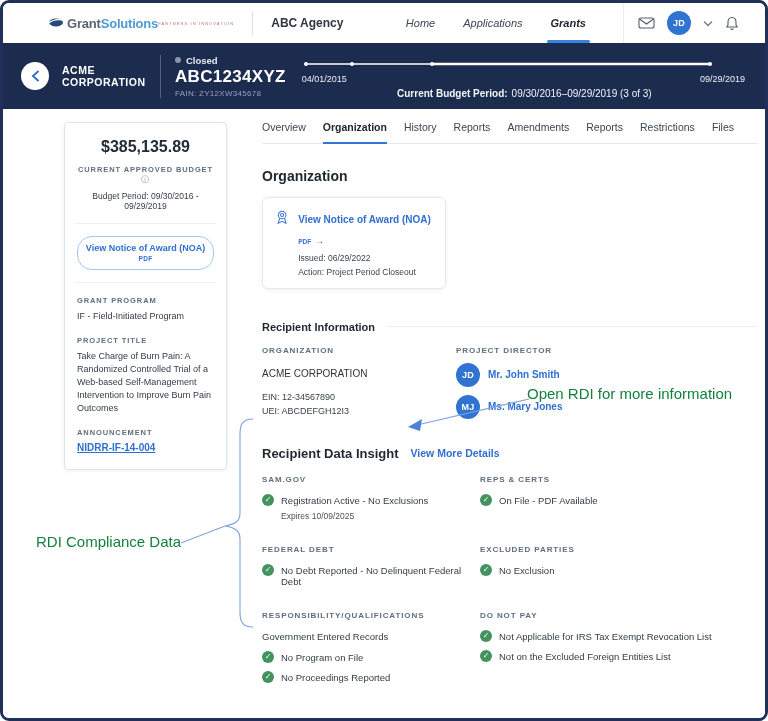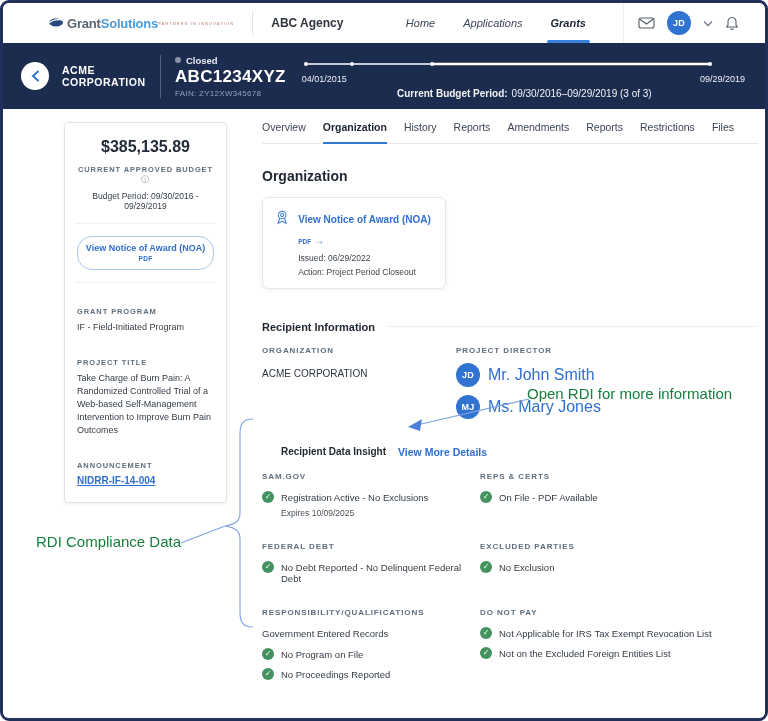--- a/index.html
+++ b/index.html
@@ -47,21 +47,21 @@
 
   
   .summary-card { position:absolute; left:61px; top:13px; width:163px; background:#fff; border:1px solid #dfe4ea; border-radius:4px; box-shadow:0 1px 4px rgba(20,40,80,0.06); padding:15px 12px 14px; }
   .amount { font-size:16px; font-weight:bold; color:#222c38; text-align:center; }
   .card-label { font-size:7.5px; font-weight:bold; letter-spacing:0.9px; color:#5f6e7e; text-align:center; margin-top:9px; }
   .info-i { display:inline-block; font-size:8px; color:#8a95a1; font-weight:normal; }
   .card-period { font-size:8.5px; color:#333c46; text-align:center; margin-top:6px; }
   .card-hr { border:none; border-top:1px solid #edf0f4; margin:12px -2px; }
   .noa-pill { display:block; width:100%; background:#fff; border:1px solid #a9c5e8; border-radius:15px; color:#2f6fd0; font-weight:bold; font-size:9px; padding:6px 4px; text-align:center; cursor:pointer; font-family:inherit; }
   .noa-pill .pdf { font-size:6.5px; letter-spacing:0.3px; }
-  .side-label { font-size:7.5px; font-weight:bold; letter-spacing:0.9px; color:#5f6e7e; margin-top:24px; }
+  .side-label { font-size:7.5px; font-weight:bold; letter-spacing:0.9px; color:#5f6e7e; margin-top:13px; }
   .side-label:first-of-type { margin-top:0; }
   .side-value { font-size:9px; color:#333c46; margin-top:5px; line-height:1.45; }
   .side-link { font-size:10px; color:#2f6fd0; font-weight:bold; text-decoration:underline; margin-top:5px; display:inline-block; cursor:pointer; }
 
   
   .content { position:absolute; left:259px; top:12px; width:496px; }
   .tabs { display:flex; gap:17px; border-bottom:1px solid #e6e9ee; }
   .tab { font-size:10.5px; color:#3c4654; padding-bottom:9px; cursor:pointer; white-space:nowrap; }
   .tab.active { font-weight:bold; color:#1b2430; border-bottom:2.5px solid #3575d3; margin-bottom:-1px; }
   .section-h { font-size:14px; font-weight:bold; color:#1f2730; }
@@ -76,26 +76,26 @@
   .rule-h .section-h2 { font-size:11px; font-weight:bold; color:#1f2730; white-space:nowrap; }
   .rule-h .rule { flex:1; height:1px; background:#ecef f2; background:#eceff2; }
   .h-recipient { margin-top:32px; }
   .info-grid { display:flex; margin-top:13px; }
   .info-col-l { width:194px; flex:none; }
   .info-col-r { flex:1; }
   .mini-label { font-size:8px; font-weight:bold; letter-spacing:0.9px; color:#5f6e7e; }
   .org-name { font-size:10px; color:#2c343d; margin-top:13px; }
   .org-ids { font-size:9px; color:#39424b; margin-top:12px; line-height:1.55; }
   .person { display:flex; align-items:center; gap:8px; margin-top:8px; }
-  .person-name { font-size:16px; font-weight:normal; color:#2f6fd0; cursor:pointer; }
+  .person-name { font-size:10px; font-weight:bold; color:#2f6fd0; cursor:pointer; }
   .ao-label { margin-top:12px; }
 
   
   .rdi-head { display:flex; align-items:center; gap:12px; margin-top:27px; }
-  .rdi-title { font-size:10px; font-weight:bold; color:#1f2730;margin-left:19px; }
+  .rdi-title { font-size:13px; font-weight:bold; color:#1f2730; }
   .rdi-more { font-size:10.5px; font-weight:bold; color:#2f6fd0; cursor:pointer; }
   .rdi-rows { margin-top:14px; }
   .rdi-row { display:flex; margin-bottom:15px; }
   .rdi-col-l { width:218px; flex:none; }
   .rdi-col-r { flex:1; }
   .rdi-label { font-size:8px; font-weight:bold; letter-spacing:0.9px; color:#5f6e7e; margin-bottom:11px; }
   .rdi-item { display:flex; align-items:flex-start; gap:7px; font-size:9.5px; color:#333c46; margin-bottom:9px; }
   .check { width:12px; height:12px; flex:none; border-radius:50%; background:#43925f; color:#fff; font-size:8px; line-height:12px; text-align:center; margin-top:-1px; }
   .rdi-sub { font-size:8.5px; color:#4a535c; margin:-4px 0 9px 19px; }
   .rdi-plain { font-size:9.5px; color:#333c46; margin-bottom:10px; }
@@ -231,20 +231,24 @@
 
       <div class="rule-h h-recipient">
         <div class="section-h2">Recipient Information</div>
         <div class="rule"></div>
       </div>
 
       <div class="info-grid">
         <div class="info-col-l">
           <div class="mini-label">ORGANIZATION</div>
           <div class="org-name">ACME CORPORATION</div>
+          <div class="org-ids">
+            <div>EIN: 12-34567890</div>
+            <div>UEI: ABCDEFGH12I3</div>
+          </div>
         </div>
         <div class="info-col-r">
           <div class="mini-label">PROJECT DIRECTOR</div>
           <div class="person">
             <div class="avatar-sm">JD</div>
             <div class="person-name">Mr. John Smith</div>
           </div>
           <div class="person">
             <div class="avatar-sm">MJ</div>
             <div class="person-name">Ms. Mary Jones</div>

